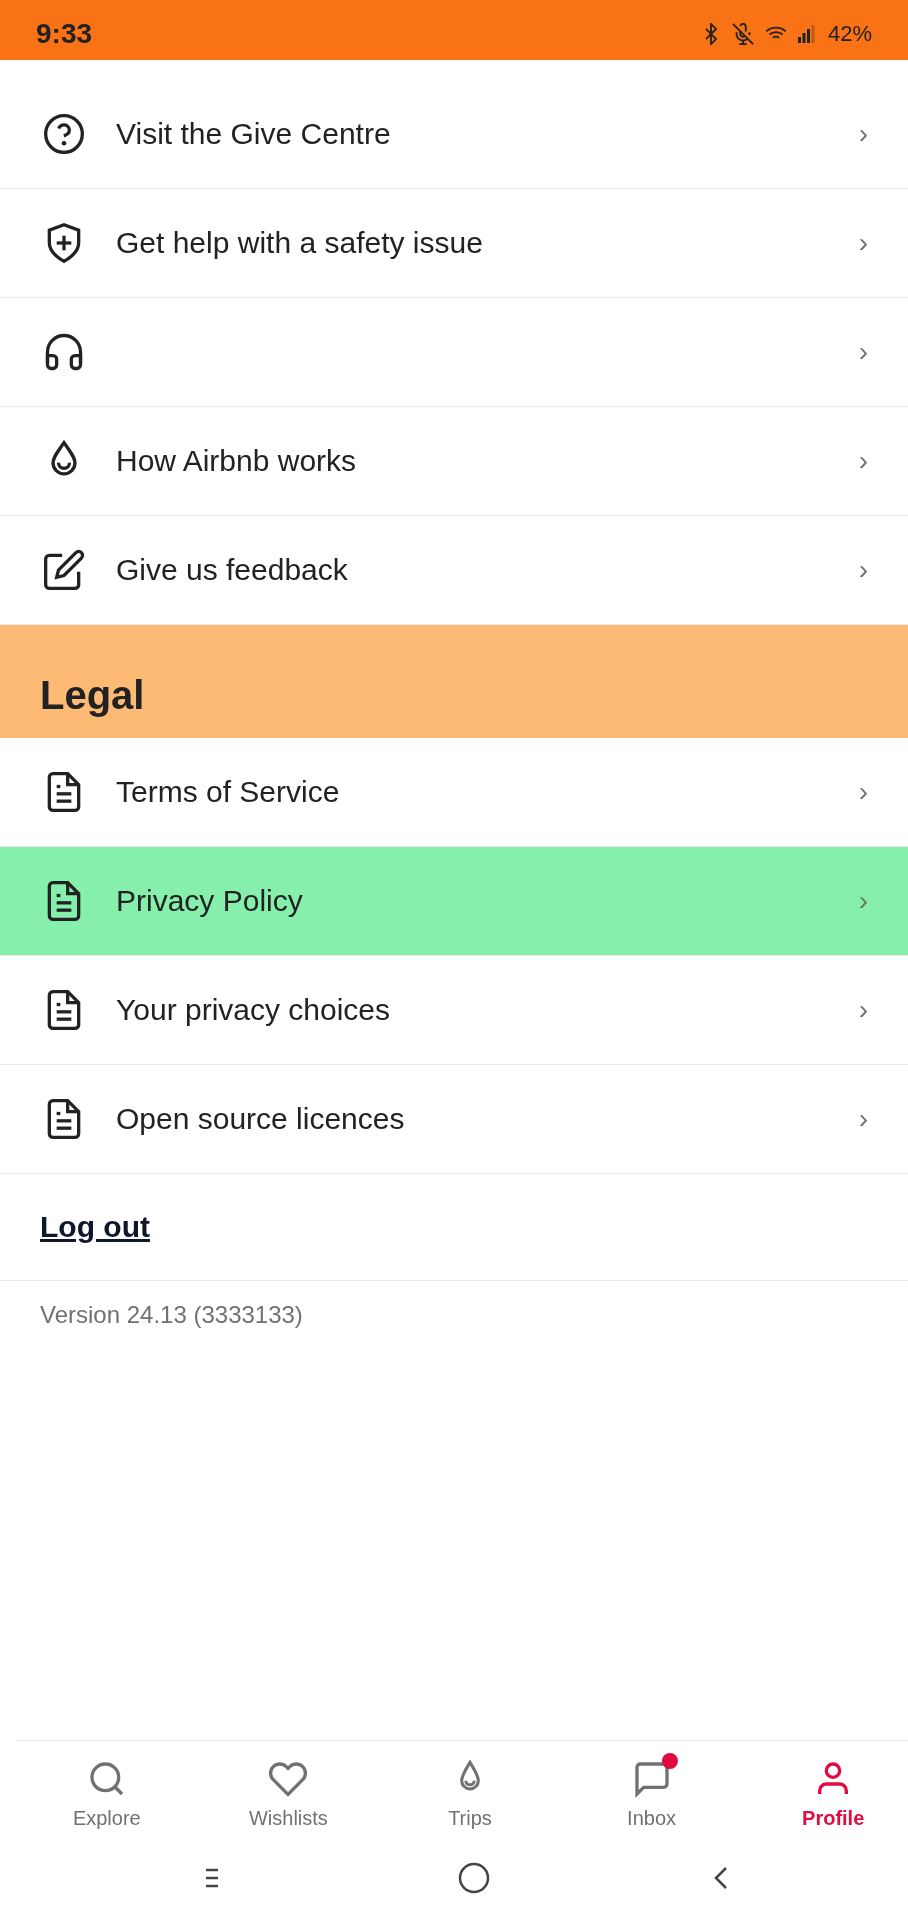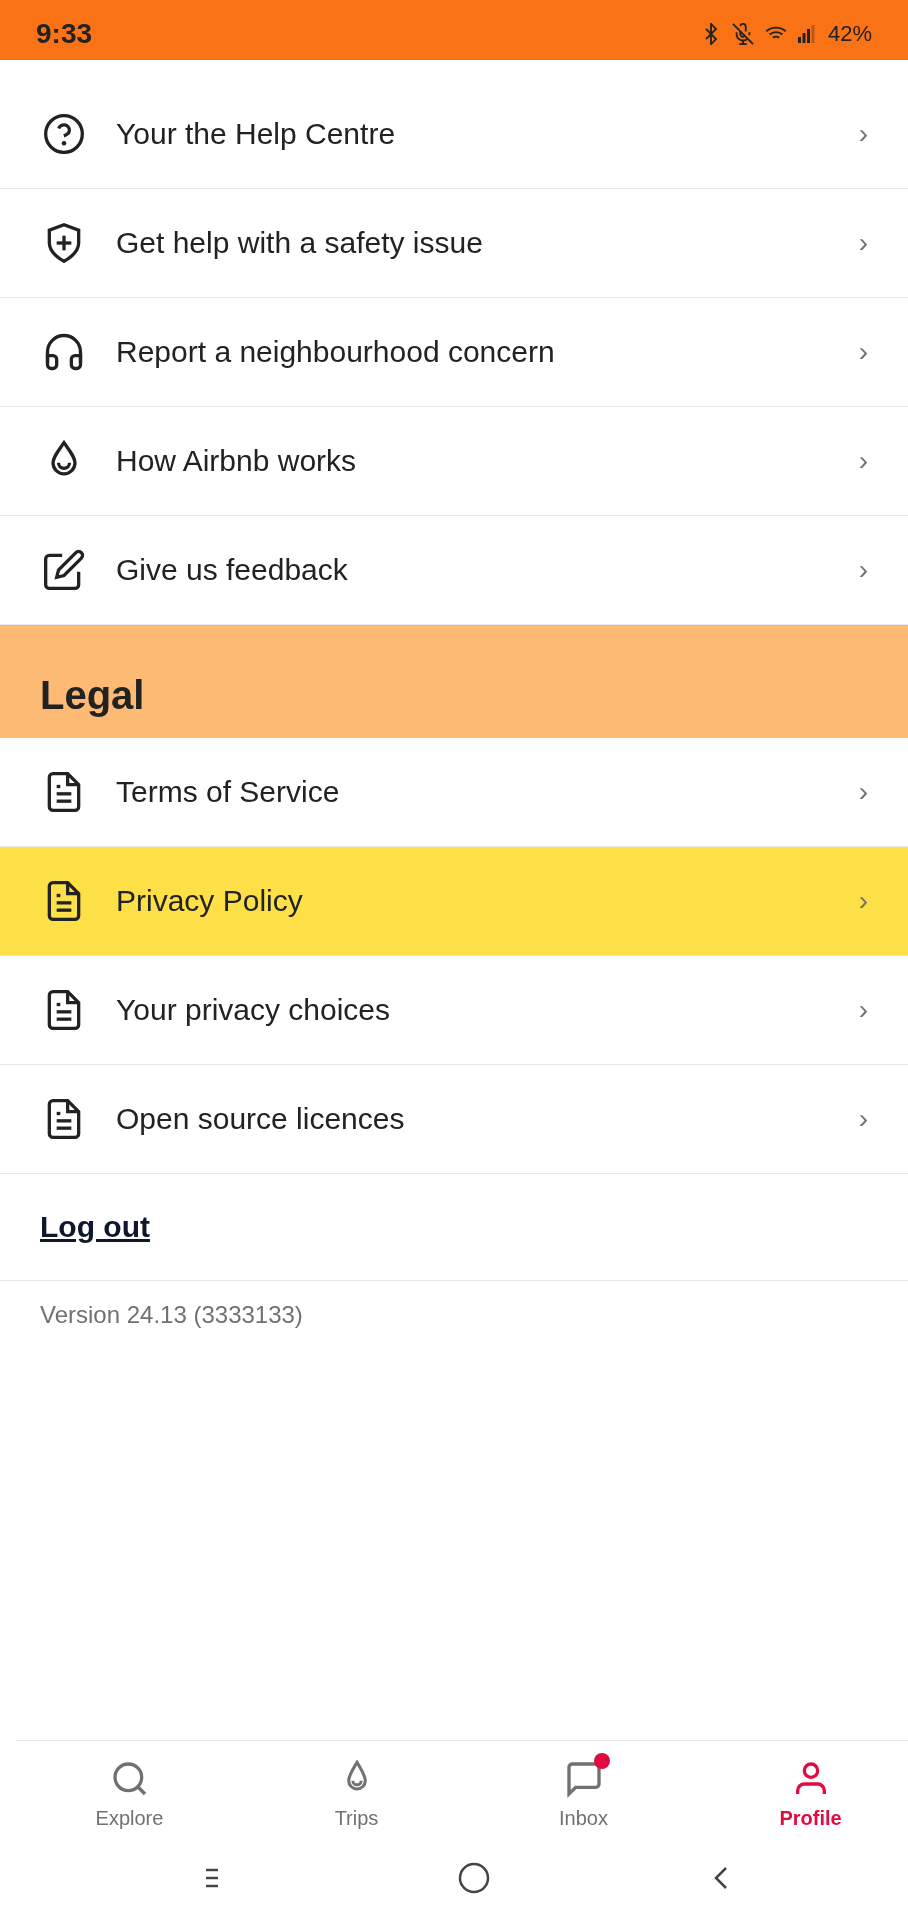--- a/index.html
+++ b/index.html
@@ -181,21 +181,21 @@
       background: #fff;
     }
     .android-nav-btn {
       display: flex;
       align-items: center;
       justify-content: center;
     }
 
     
     .menu-item.highlighted {
-      background: #fde047;
+      background: #86efac;
     }
   </style>
 </head>
 <body>
 
 <div class="status-bar">
   <span class="status-time">9:33</span>
   <div class="status-icons">
 
     <svg width="22" height="22" viewBox="0 0 24 24" fill="none" stroke="#222" stroke-width="2">
@@ -231,21 +231,21 @@
 
   <div class="menu-item">
     <div class="menu-item-left">
       <div class="menu-icon">
         <svg viewBox="0 0 24 24">
             <circle cx="12" cy="12" r="10"></circle>
             <path d="M9.09 9a3 3 0 0 1 5.83 1c0 2-3 3-3 3"></path>
             <line x1="12" y1="17" x2="12.01" y2="17" stroke-linecap="round" stroke-width="2.5"></line>
           </svg>
       </div>
-      <span class="menu-label">Your the Help Centre</span>
+      <span class="menu-label">Visit the Give Centre</span>
     </div>
     <span class="chevron-icon">›</span>
   </div>
 
   <div class="menu-item">
     <div class="menu-item-left">
       <div class="menu-icon">
         <svg viewBox="0 0 24 24">
             <path d="M12 22s8-4 8-10V5l-8-3-8 3v7c0 6 8 10 8 10z"></path>
             <line x1="12" y1="8" x2="12" y2="16"></line>
@@ -259,21 +259,20 @@
 
   <div class="menu-item">
     <div class="menu-item-left">
       <div class="menu-icon">
         <svg viewBox="0 0 24 24">
             <path d="M3 18v-6a9 9 0 0 1 18 0v6"></path>
             <path d="M21 19a2 2 0 0 1-2 2h-1a2 2 0 0 1-2-2v-3a2 2 0 0 1 2-2h3z"></path>
             <path d="M3 19a2 2 0 0 0 2 2h1a2 2 0 0 0 2-2v-3a2 2 0 0 0-2-2H3z"></path>
           </svg>
       </div>
-      <span class="menu-label">Report a neighbourhood concern</span>
     </div>
     <span class="chevron-icon">›</span>
   </div>
 
   <div class="menu-item">
     <div class="menu-item-left">
       <div class="menu-icon">
         <svg viewBox="0 0 24 24" stroke="#222" stroke-width="1.8" fill="none">
           <path d="M12 2C8.5 7 6 10 6 13a6 6 0 0 0 12 0c0-3-2.5-6-6-11z"></path>
           <path d="M9 13a3 3 0 0 0 6 0"></path>
@@ -381,20 +380,28 @@
     <div class="nav-tab">
       <div class="nav-tab-icon">
         <svg viewBox="0 0 24 24" fill="none" stroke="#717171" stroke-width="2">
           <circle cx="11" cy="11" r="8"></circle>
             <line x1="21" y1="21" x2="16.65" y2="16.65"></line>
         </svg>
       </div>
       <span class="nav-tab-label">Explore</span>
     </div>
 
+    <div class="nav-tab">
+      <div class="nav-tab-icon">
+        <svg viewBox="0 0 24 24" fill="none" stroke="#717171" stroke-width="2">
+          <path d="M20.84 4.61a5.5 5.5 0 0 0-7.78 0L12 5.67l-1.06-1.06a5.5 5.5 0 0 0-7.78 7.78l1.06 1.06L12 21.23l7.78-7.78 1.06-1.06a5.5 5.5 0 0 0 0-7.78z"></path>
+        </svg>
+      </div>
+      <span class="nav-tab-label">Wishlists</span>
+    </div>
 
     <div class="nav-tab">
       <div class="nav-tab-icon">
         <svg viewBox="0 0 24 24" fill="none" stroke="#717171" stroke-width="1.8">
           <path d="M12 2C9 7 7 10 7 13a5 5 0 0 0 10 0c0-3-2-6-5-11z"></path>
           <path d="M9.5 13a2.5 2.5 0 0 0 5 0"></path>
         </svg>
       </div>
       <span class="nav-tab-label">Trips</span>
     </div>

